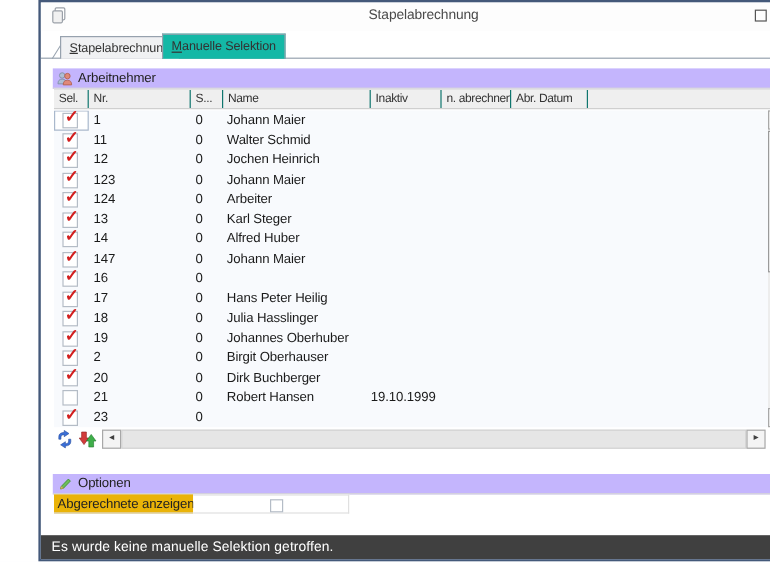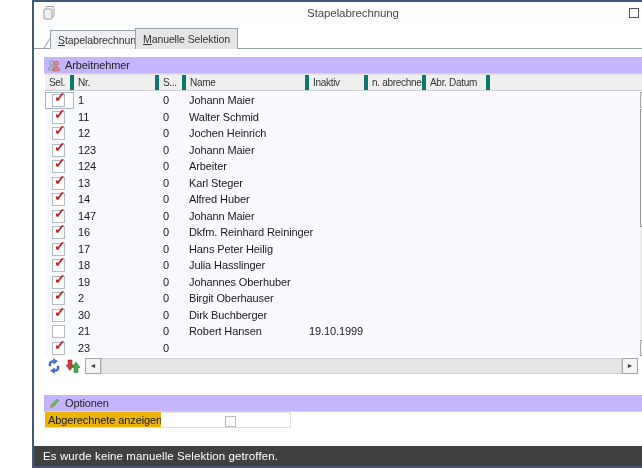--- a/index.html
+++ b/index.html
@@ -18,34 +18,34 @@
   .btn-max{right:30px;}
   .btn-max .sq{display:inline-block;width:8px;height:8px;border:1px solid #555;margin-top:2px;}
   .btn-close{right:8px;font-size:12px;}
   
   .tabstrip{position:absolute;left:0;top:26px;right:0;height:21px;}
   .tab-baseline{position:absolute;left:0;right:0;bottom:0;height:1px;background:#97a2ae;}
   .tab-slant{position:absolute;left:9px;bottom:0;width:1px;height:15px;background:#97a2ae;transform:skewX(-32deg);transform-origin:bottom;}
   .tab{position:absolute;bottom:0;padding:0 7px;border:1px solid #97a2ae;border-bottom:none;
        height:18px;line-height:18px;font-size:10.5px;color:#333;white-space:nowrap;cursor:default;}
   .tab-inactive{left:16px;background:#f0f1f3;z-index:1;}
-  .tab-active{left:101px;background:#e5e5e5;height:20px;line-height:20px;z-index:2;}
+  .tab-active{left:101px;background:#14b8a6;height:20px;line-height:20px;z-index:2;}
   .tab-label{display:inline-block;}
   .tab-label::first-letter{text-decoration:underline;}
   
   .groupbar{position:absolute;left:10px;width:620px;height:17px;background:#c4b5fd;
             border-bottom:1px solid #d6d6d6;display:flex;align-items:center;gap:4px;padding-left:3px;box-sizing:border-box;}
   .groupbar span{color:#222;font-size:11px;}
   .bar-employees{top:55px;}
   .bar-options{top:393px;align-items:center;}
   .gicon{width:14px;height:13px;flex:0 0 auto;}
   
   .thead{position:absolute;left:11px;top:72px;width:617px;height:17px;display:flex;
          background:#efefef;border-top:1px solid #e2e2e2;border-bottom:1px solid #cfcfcf;box-sizing:border-box;}
-  .hc{box-sizing:border-box;border-right:4px solid #0f766e;padding:2px 0 0 4px;font-size:10px;
+  .hc{box-sizing:border-box;border-right:1px solid #0f766e;padding:2px 0 0 4px;font-size:10px;
       letter-spacing:-0.3px;color:#333;overflow:hidden;white-space:nowrap;}
   .hfill{flex:1;border-right:none;}
   .c-sel{width:29px;}.c-nr{width:85px;}.c-s{width:27px;}.c-name{width:123px;}
   .c-inaktiv{width:59px;}.c-nabr{width:58px;}.c-abrdatum{width:64px;}
   .tbody{position:absolute;left:11px;top:90px;width:595px;height:264px;background:#f8fafd;overflow:hidden;}
   .trow{display:flex;height:16.5px;line-height:16.5px;}
   .tc{box-sizing:border-box;padding-left:4px;white-space:nowrap;font-size:11px;color:#1a1a1a;}
   .tc.c-sel{padding-left:0;position:relative;}
   .tc.c-name{padding-left:3px;}
   .tc.c-inaktiv{padding-left:0;}
@@ -222,21 +222,20 @@
     </div>
 
     <div class="trow">
       <div class="tc c-sel">
         <span class="cb checked">
           <span class="mark">✓</span>
         </span>
       </div>
       <div class="tc c-nr">16</div>
       <div class="tc c-s">0</div>
-      <div class="tc c-name">Dkfm. Reinhard Reininger</div>
       <div class="tc c-inaktiv"></div>
     </div>
 
     <div class="trow">
       <div class="tc c-sel">
         <span class="cb checked">
           <span class="mark">✓</span>
         </span>
       </div>
       <div class="tc c-nr">17</div>
@@ -280,21 +279,21 @@
       <div class="tc c-name">Birgit Oberhauser</div>
       <div class="tc c-inaktiv"></div>
     </div>
 
     <div class="trow">
       <div class="tc c-sel">
         <span class="cb checked">
           <span class="mark">✓</span>
         </span>
       </div>
-      <div class="tc c-nr">30</div>
+      <div class="tc c-nr">20</div>
       <div class="tc c-s">0</div>
       <div class="tc c-name">Dirk Buchberger</div>
       <div class="tc c-inaktiv"></div>
     </div>
 
     <div class="trow">
       <div class="tc c-sel">
         <span class="cb">
           
         </span>

